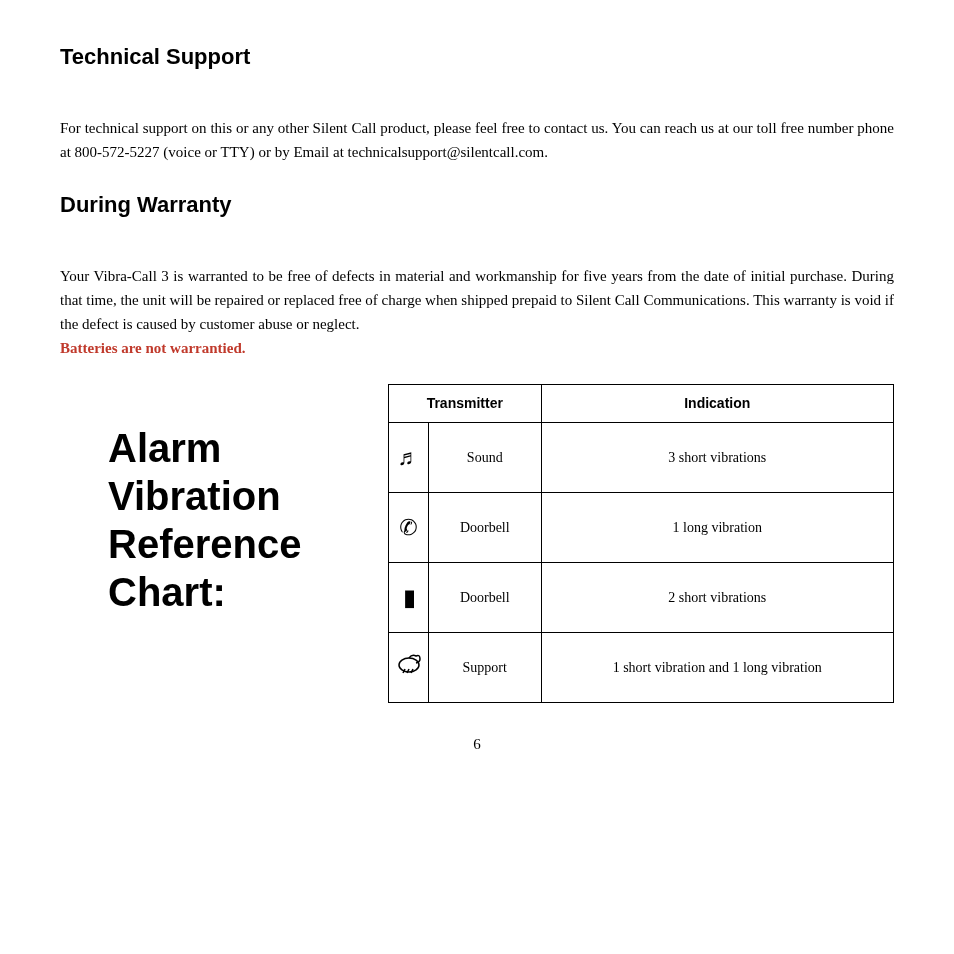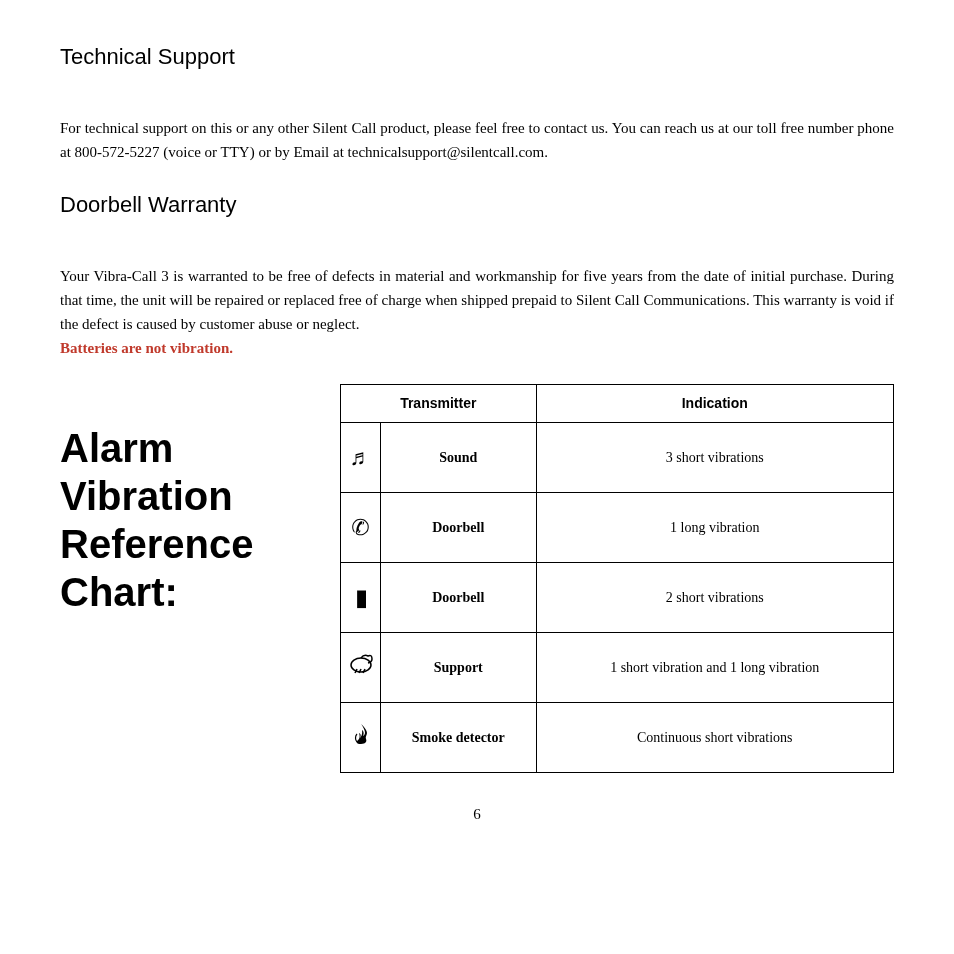--- a/index.html
+++ b/index.html
@@ -11,21 +11,21 @@
       line-height: 1.5;
       color: #000;
       width: 954px;
       min-height: 954px;
       padding: 40px 60px 40px 60px;
     }
 
     .section-title {
       font-family: Arial, Helvetica, sans-serif;
       font-size: 22px;
-      font-weight: normal;
+      font-weight: bold;
       margin-bottom: 6px;
     }
 
     .section-body {
       font-size: 15px;
       line-height: 1.6;
       text-align: justify;
       margin-bottom: 24px;
       margin-top: 43px;
     }
@@ -42,20 +42,21 @@
       margin-top: 20px;
       gap: 20px;
     }
 
     .chart-title-block {
       flex: 0 0 260px;
       display: flex;
       align-items: flex-start;
       justify-content: flex-start;
       padding-top: 40px;
+      margin-left: 48px;
     }
 
     .chart-title {
       font-family: Arial, Helvetica, sans-serif;
       font-size: 40px;
       font-weight: 900;
       line-height: 1.2;
     }
 
     .chart-container {
@@ -86,22 +87,21 @@
 
     table.vibration-chart .icon-cell {
       width: 40px;
       font-size: 20px;
       text-align: center;
       padding: 10px 6px;
     }
 
     table.vibration-chart .name-cell {
       text-align: center;
-      padding: 10px 4px;
-      font-weight: bold;
+      padding: 10px 12px;
     }
 
     table.vibration-chart .indication-cell {
       text-align: center;
       padding: 24px 12px;
     }
 
     .page-number {
       text-align: center;
       margin-top: 30px;
@@ -113,24 +113,24 @@
       font-weight: bold;
       font-size: 16px;
     }
   </style>
 </head>
 <body>
 
 <h2 class="section-title">Technical Support</h2>
 <p class="section-body">For technical support on this or any other Silent Call product, please feel free to contact us.  You can reach us at our toll free number phone at 800-572-5227 (voice or TTY) or by Email at technicalsupport@silentcall.com.</p>
 
-<h2 class="section-title">Doorbell Warranty</h2>
+<h2 class="section-title">During Warranty</h2>
 <p class="section-body">
   <span>Your Vibra-Call 3 is warranted to be free of defects in material and workmanship for five years from the date of initial purchase. During that time, the unit will be repaired or replaced free of charge when shipped prepaid to Silent Call Communications. This warranty is void if the defect is caused by customer abuse or neglect.</span><br>
-  <span class="batteries-warning">Batteries are not vibration.</span>
+  <span class="batteries-warning">Batteries are not warrantied.</span>
 </p>
 
 <div class="lower-section">
   <div class="chart-title-block">
     <div class="chart-title">Alarm Vibration Reference Chart:</div>
   </div>
 
   <div class="chart-container">
     <table class="vibration-chart">
       <thead>
@@ -176,29 +176,18 @@
               <line x1="13" y1="16" x2="11" y2="20" stroke="black" stroke-width="1.5"></line>
               <line x1="17" y1="16" x2="15" y2="20" stroke="black" stroke-width="1.5"></line>
             </svg>
           </td>
           <td class="name-cell">Support</td>
           <td class="indication-cell">1 short vibration and 1 long vibration</td>
         </tr>
 
 
 
-        <tr>
-          <td class="icon-cell">
-            
-            <svg width="20" height="24" viewBox="0 0 20 24" fill="none" xmlns="http://www.w3.org/2000/svg">
-              <path d="M10 2 C10 2 14 7 14 11 C14 13 12 14 12 14 C12 14 14 10 11 8 C11 8 12 13 9 16 C9 16 11 12 8 11 C8 11 10 16 7 18 C5 20 5 22 10 22 C15 22 16 19 15 17 C14 15 16 13 16 11 C16 7 10 2 10 2 Z" fill="black"></path>
-              <path d="M6 12 C4 14 4 18 6 20" stroke="black" stroke-width="1.2" fill="none"></path>
-            </svg>
-          </td>
-          <td class="name-cell">Smoke detector</td>
-          <td class="indication-cell">Continuous short vibrations</td>
-        </tr>
       </tbody>
     </table>
   </div>
 </div>
 
 <div class="page-number">6</div>
 
 </body></html>

